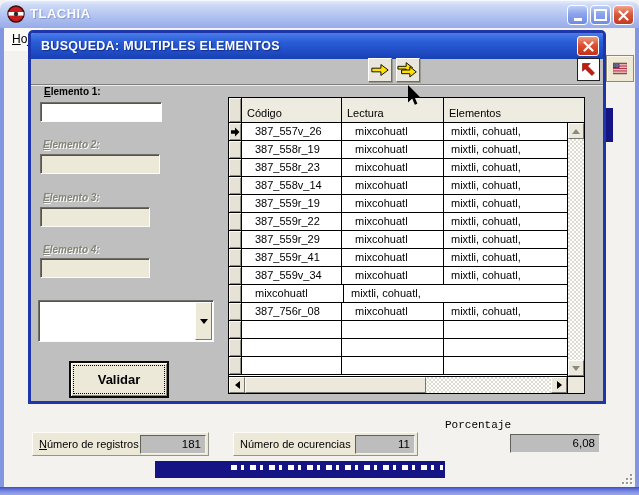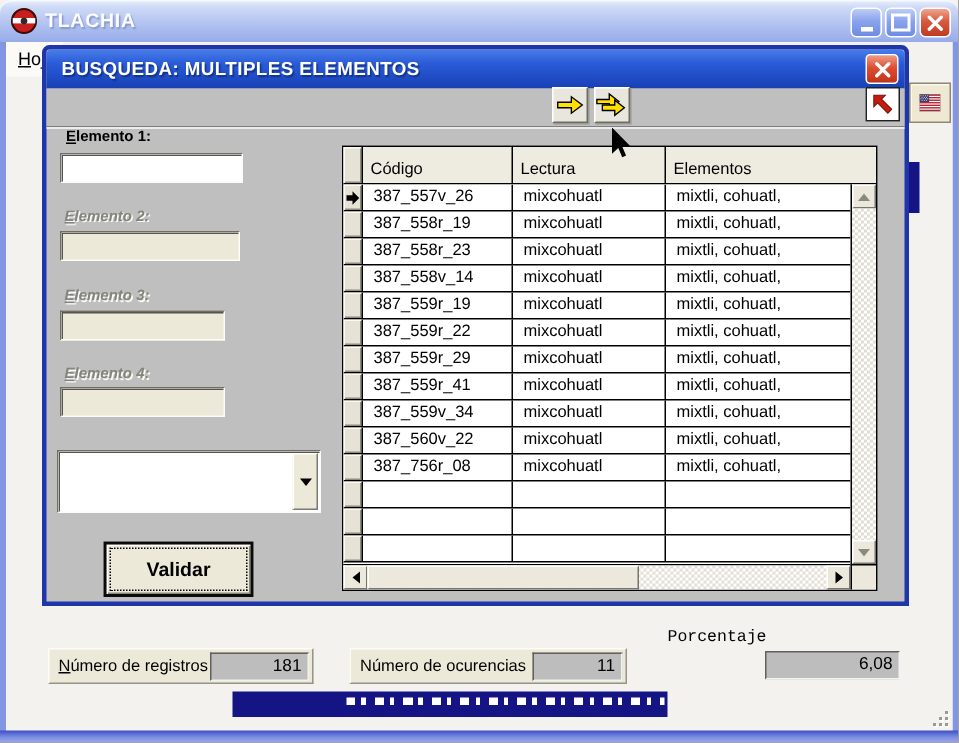--- a/index.html
+++ b/index.html
@@ -85,21 +85,21 @@
     box-sizing:border-box;background:#fff;}
   .grid-header{position:absolute;left:0;top:0;right:0;height:25px;background:#eeece1;
     border-bottom:1px solid #000;display:flex;align-items:flex-end;box-sizing:border-box;}
   .gh{font-size:11px;color:#000;padding:0 0 3px 5px;box-sizing:border-box;border-right:1px solid #000;height:100%;
     display:flex;align-items:flex-end;}
   .gh.selh{background:#e6e3d6;box-shadow:inset 1px 1px 0 #fbfaf2, inset -1px -1px 0 #8d8d80;}
   .gh:last-child{border-right:none;flex:1;}
   .grid-body{position:absolute;left:0;top:25px;right:17px;bottom:17px;overflow:hidden;background:#fff;}
   .grid-row{display:flex;height:18px;box-sizing:border-box;border-bottom:1px solid #000;}
   .gc{box-sizing:border-box;border-right:1px solid #000;font-size:11px;line-height:16px;color:#000;
-    padding-left:7px;white-space:nowrap;overflow:hidden;}
+    padding-left:13px;white-space:nowrap;overflow:hidden;}
   .gc-sel{width:13px;padding:0;background:#e6e3d6;box-shadow:inset 1px 1px 0 #fbfaf2, inset -1px -1px 0 #8d8d80;
     display:flex;align-items:center;justify-content:center;}
   .gc-1{width:100px;}
   .gc-2{width:102px;}
   .gc-3{flex:1;border-right:none;padding-left:7px;}
   .checker{background:
     linear-gradient(45deg,#dedbd0 25%,transparent 25%,transparent 75%,#dedbd0 75%),
     linear-gradient(45deg,#dedbd0 25%,#fff 25%,#fff 75%,#dedbd0 75%);
     background-size:4px 4px;background-position:0 0,2px 2px;}
   .vsb{position:absolute;right:0;top:25px;bottom:17px;width:17px;border-left:1px solid #000;box-sizing:border-box;}
@@ -323,21 +323,20 @@
             <div class="gc gc-3">mixtli, cohuatl,</div>
           </div>
           <div class="grid-row">
             <div class="gc gc-sel"></div>
             <div class="gc gc-1">387_559v_34</div>
             <div class="gc gc-2">mixcohuatl</div>
             <div class="gc gc-3">mixtli, cohuatl,</div>
           </div>
           <div class="grid-row">
             <div class="gc gc-sel"></div>
-            <div class="gc gc-1">387_560v_22</div>
             <div class="gc gc-2">mixcohuatl</div>
             <div class="gc gc-3">mixtli, cohuatl,</div>
           </div>
           <div class="grid-row">
             <div class="gc gc-sel"></div>
             <div class="gc gc-1">387_756r_08</div>
             <div class="gc gc-2">mixcohuatl</div>
             <div class="gc gc-3">mixtli, cohuatl,</div>
           </div>
           <div class="grid-row">

